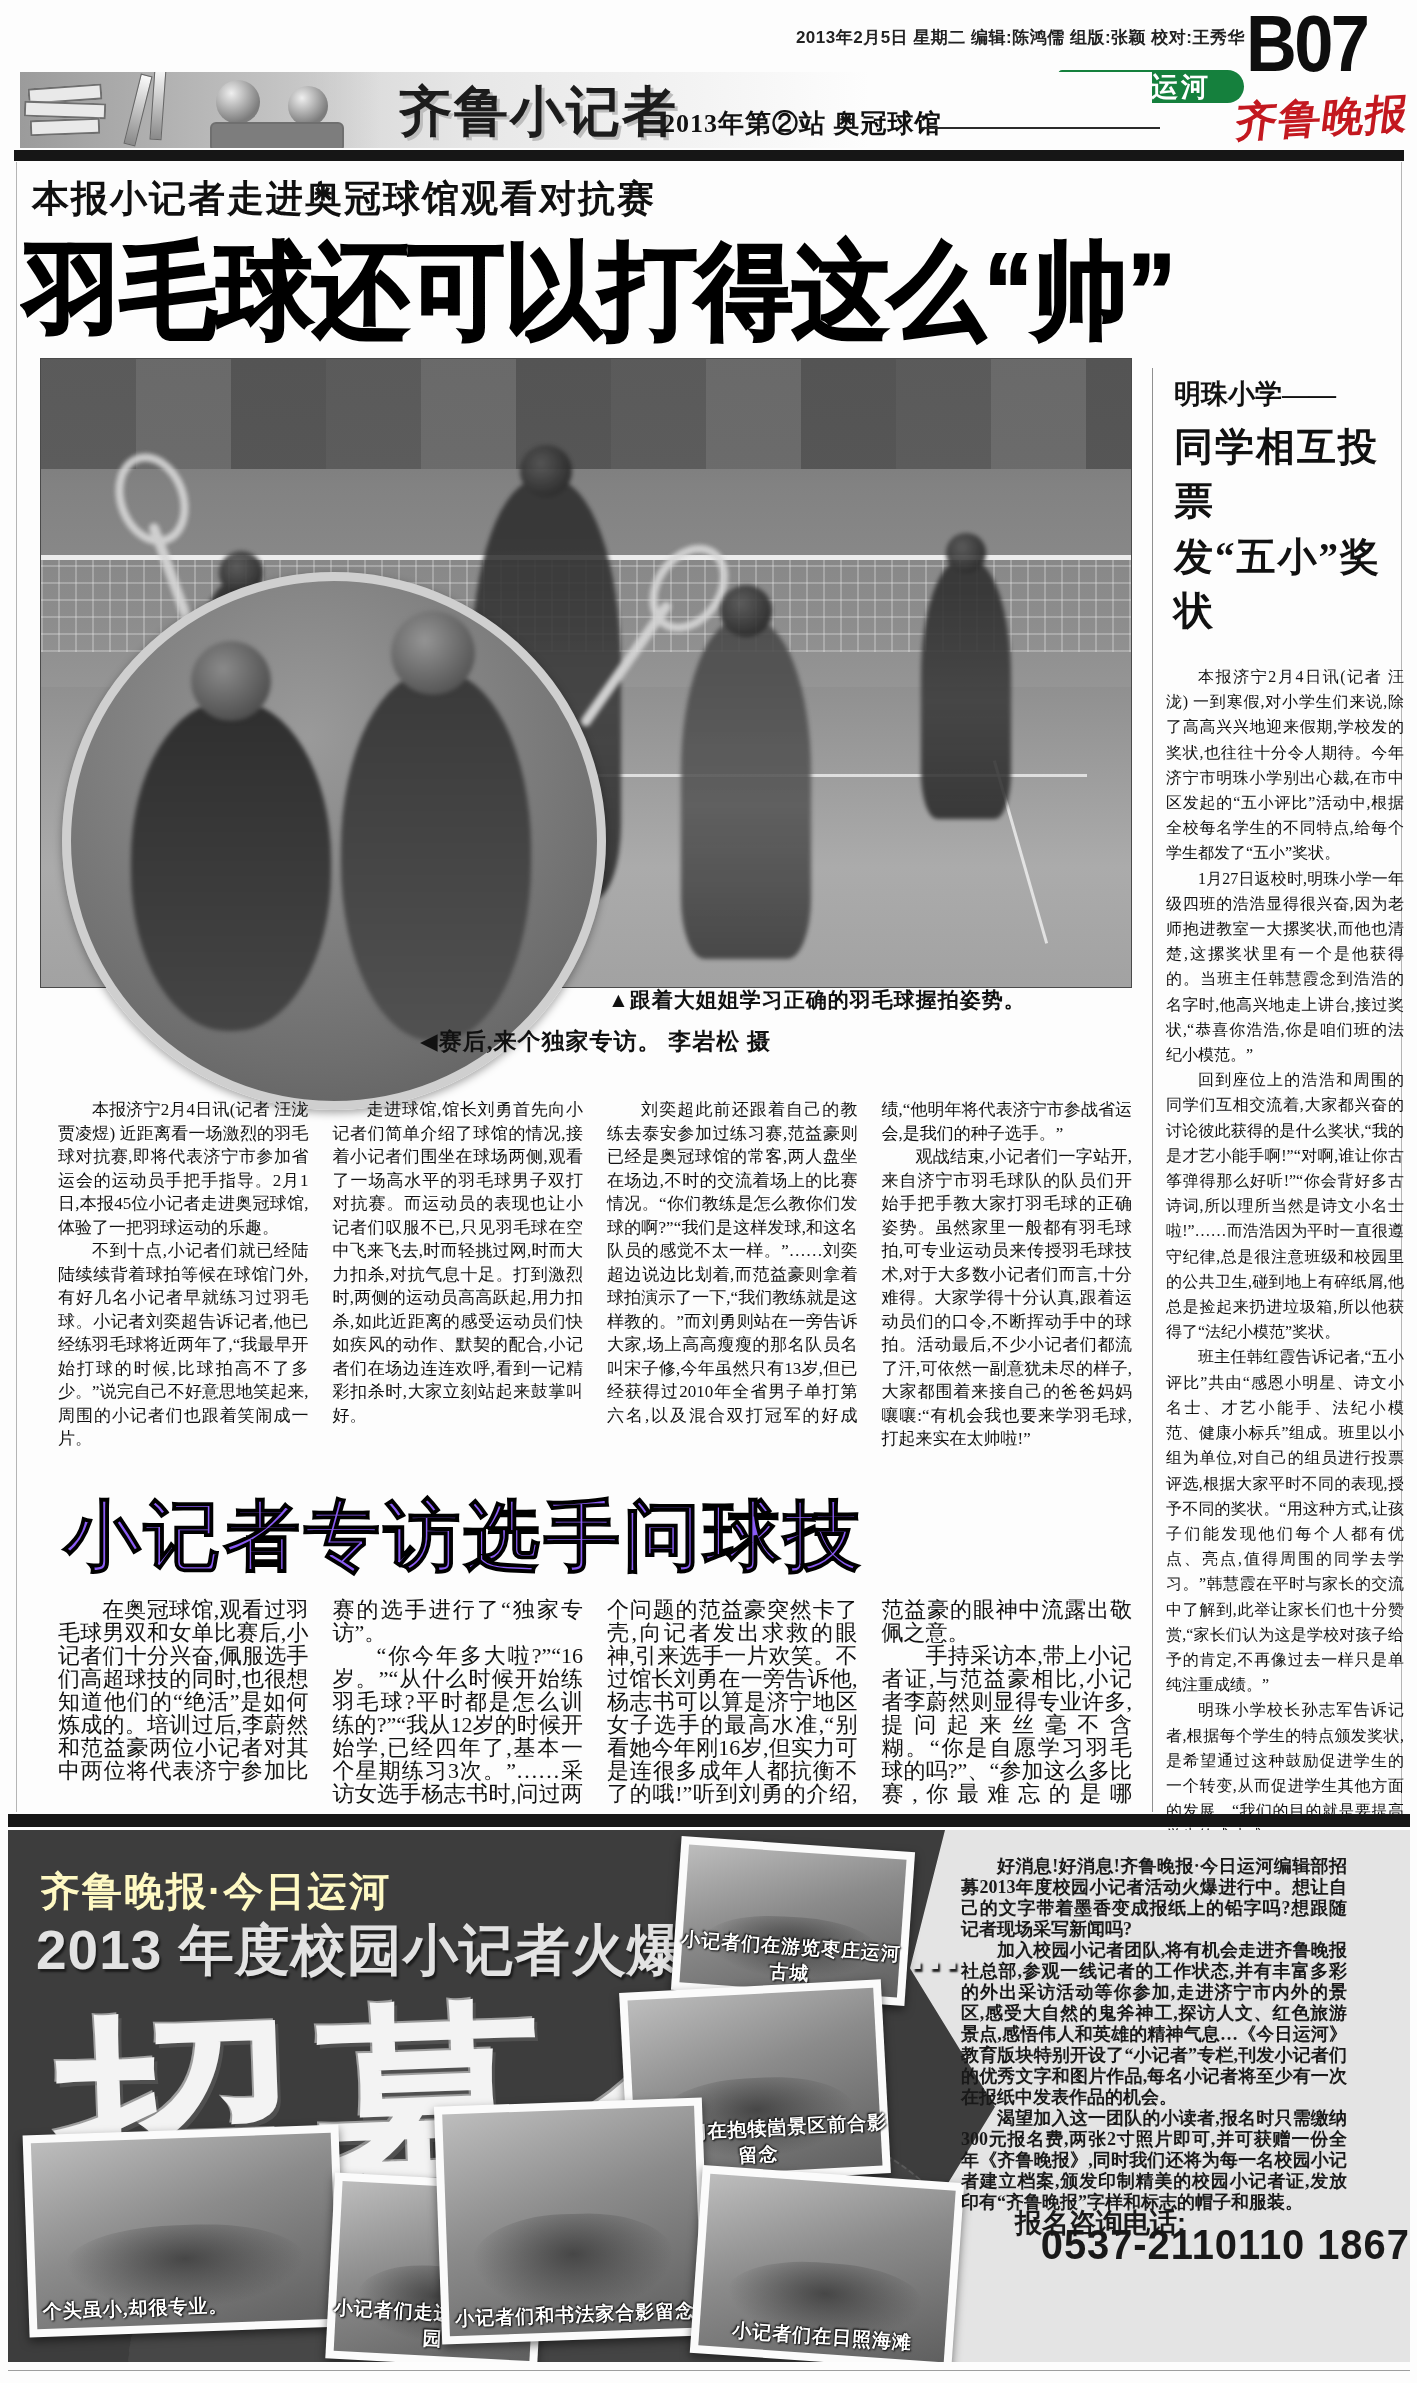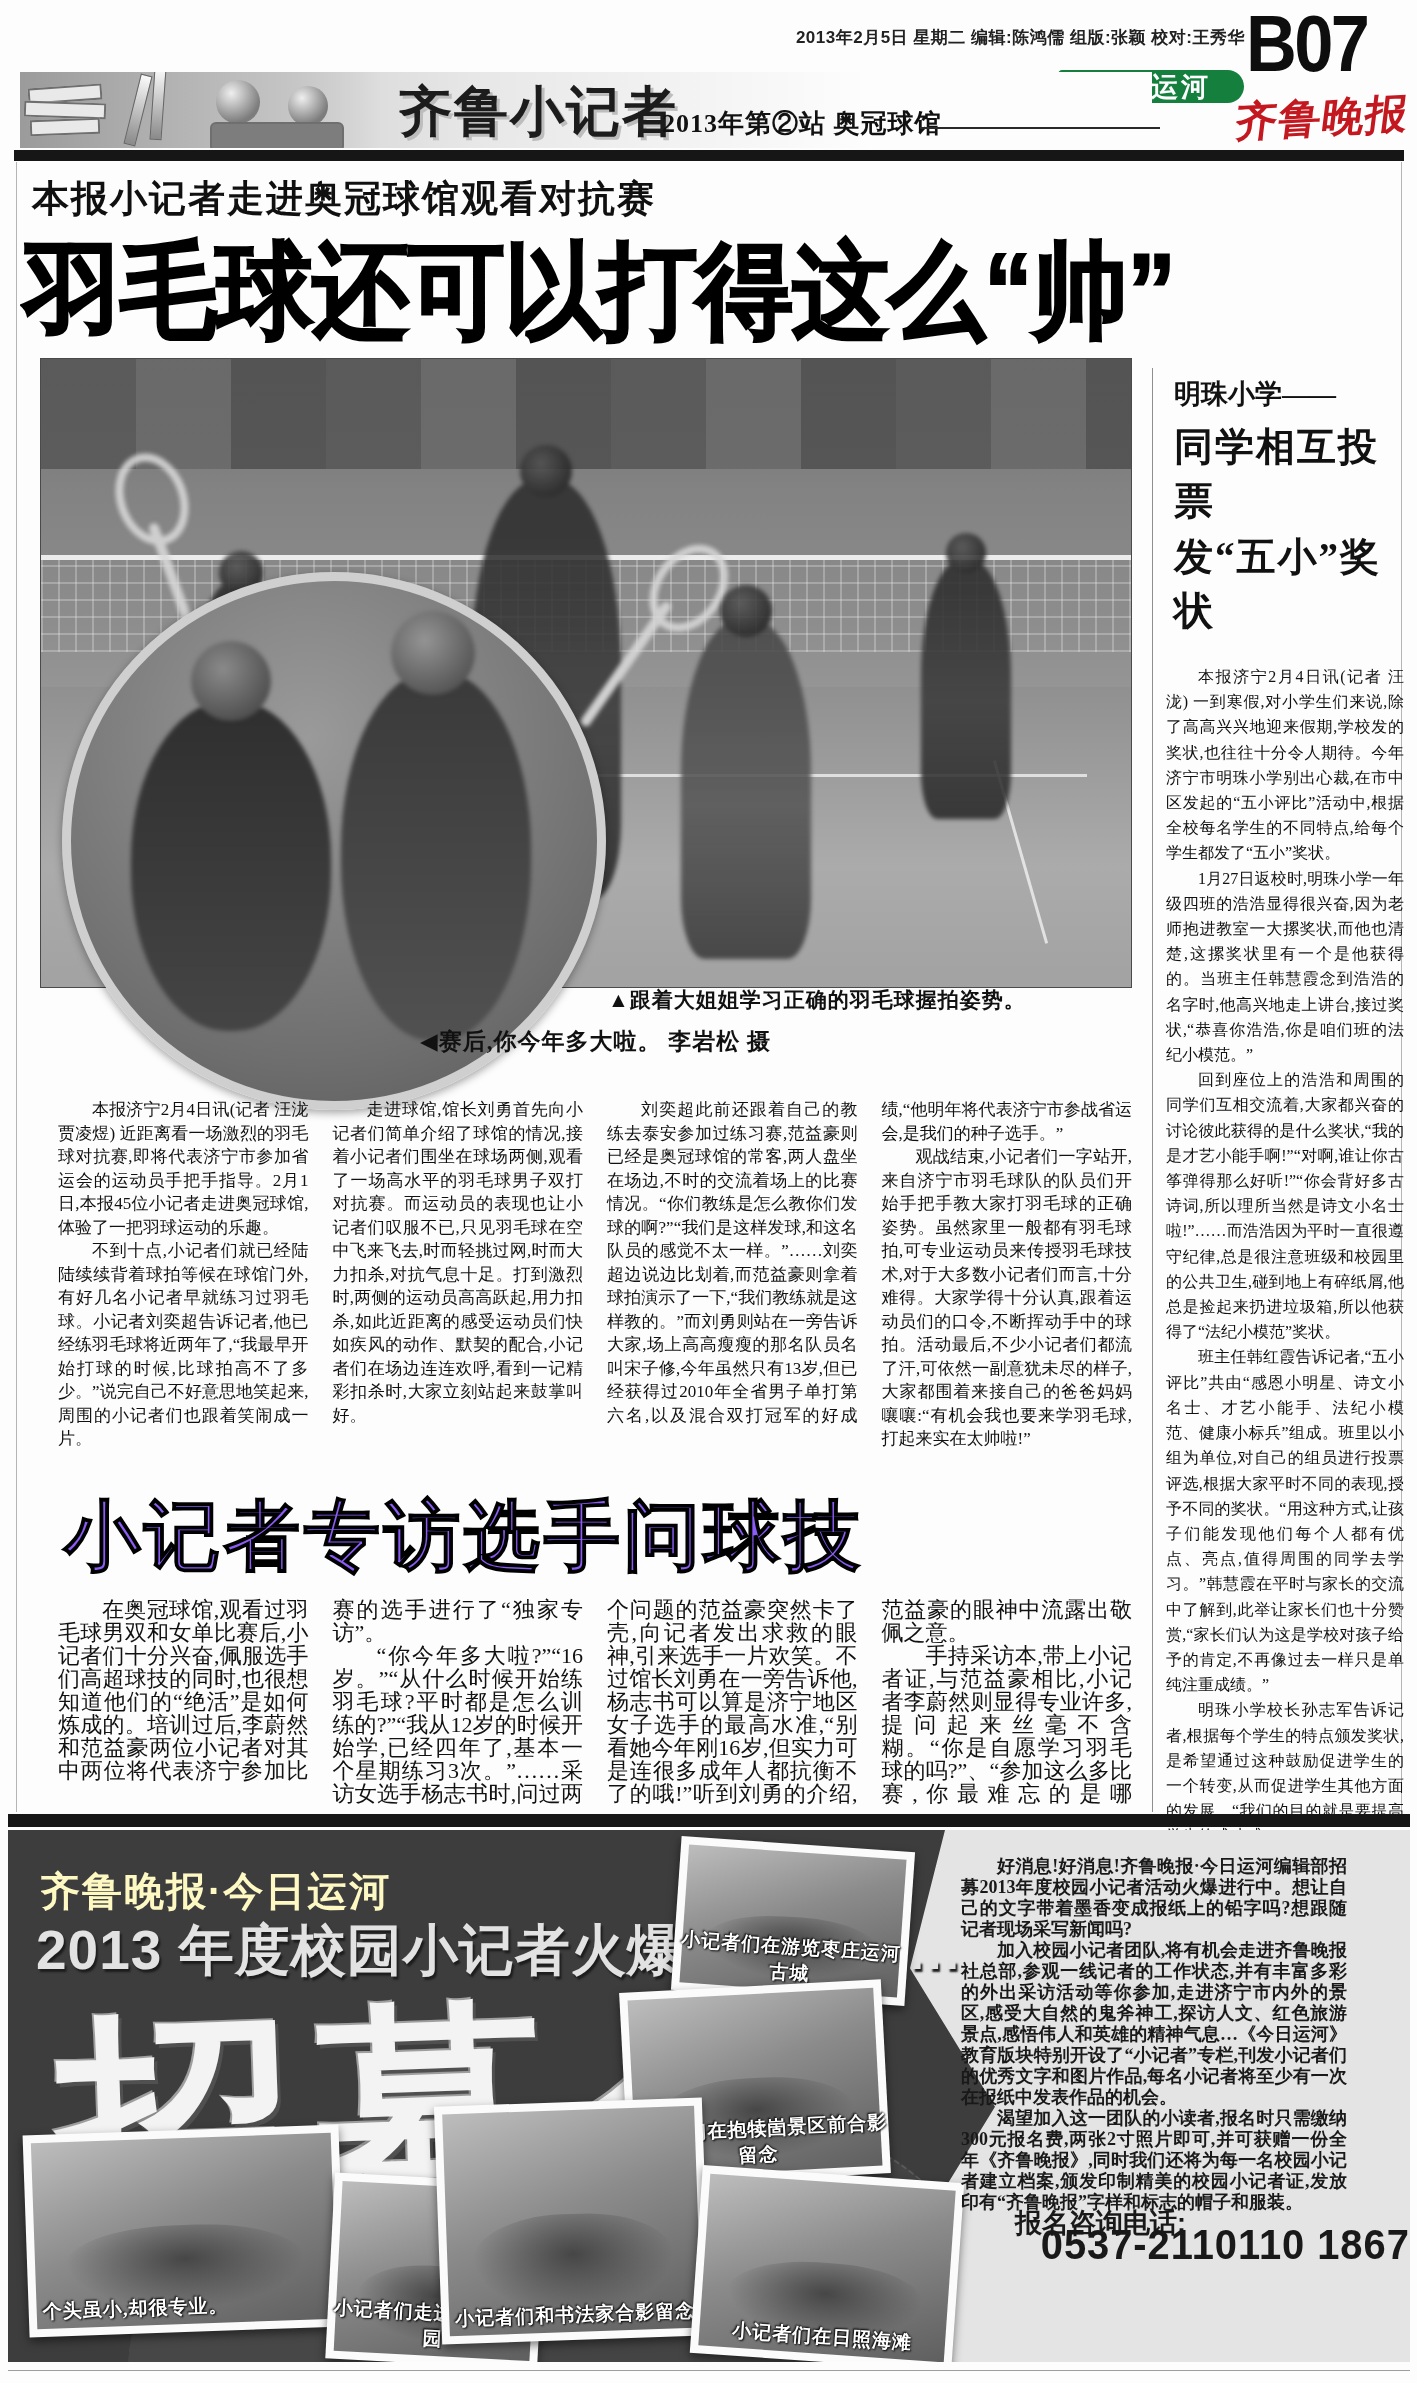--- a/index.html
+++ b/index.html
@@ -167,21 +167,21 @@
   </div>
 
   <div class="abs inset">
     <div class="blob" style="left:60px;top:120px;width:200px;height:330px;background:linear-gradient(180deg,#2f2f2f,#454545);"></div>
     <div class="blob" style="left:270px;top:90px;width:190px;height:370px;background:linear-gradient(180deg,#3a3a3a,#515151);"></div>
     <div class="blob" style="left:120px;top:60px;width:80px;height:80px;border-radius:50%;background:radial-gradient(circle at 40% 35%,#8a8a8a,#3b3b3b);"></div>
     <div class="blob" style="left:320px;top:30px;width:84px;height:84px;border-radius:50%;background:radial-gradient(circle at 40% 35%,#949494,#404040);"></div>
   </div>
 
   <div class="abs cap1">▲跟着大姐姐学习正确的羽毛球握拍姿势。</div>
-  <div class="abs cap2">◀赛后,你今年多大啦。  李岩松  摄</div>
+  <div class="abs cap2">◀赛后,来个独家专访。  李岩松  摄</div>
 
   <div class="abs cols art1">
     <p>本报济宁2月4日讯(记者 汪泷 贾凌煜) 近距离看一场激烈的羽毛球对抗赛,即将代表济宁市参加省运会的运动员手把手指导。2月1日,本报45位小记者走进奥冠球馆,体验了一把羽球运动的乐趣。</p>
     <p>不到十点,小记者们就已经陆陆续续背着球拍等候在球馆门外,有好几名小记者早就练习过羽毛球。小记者刘奕超告诉记者,他已经练羽毛球将近两年了,“我最早开始打球的时候,比球拍高不了多少。”说完自己不好意思地笑起来,周围的小记者们也跟着笑闹成一片。</p>
     <p>走进球馆,馆长刘勇首先向小记者们简单介绍了球馆的情况,接着小记者们围坐在球场两侧,观看了一场高水平的羽毛球男子双打对抗赛。而运动员的表现也让小记者们叹服不已,只见羽毛球在空中飞来飞去,时而轻挑过网,时而大力扣杀,对抗气息十足。打到激烈时,两侧的运动员高高跃起,用力扣杀,如此近距离的感受运动员们快如疾风的动作、默契的配合,小记者们在场边连连欢呼,看到一记精彩扣杀时,大家立刻站起来鼓掌叫好。</p>
     <p>刘奕超此前还跟着自己的教练去泰安参加过练习赛,范益豪则已经是奥冠球馆的常客,两人盘坐在场边,不时的交流着场上的比赛情况。“你们教练是怎么教你们发球的啊?”“我们是这样发球,和这名队员的感觉不太一样。”……刘奕超边说边比划着,而范益豪则拿着球拍演示了一下,“我们教练就是这样教的。”而刘勇则站在一旁告诉大家,场上高高瘦瘦的那名队员名叫宋子修,今年虽然只有13岁,但已经获得过2010年全省男子单打第六名,以及混合双打冠军的好成绩,“他明年将代表济宁市参战省运会,是我们的种子选手。”</p>
     <p>观战结束,小记者们一字站开,来自济宁市羽毛球队的队员们开始手把手教大家打羽毛球的正确姿势。虽然家里一般都有羽毛球拍,可专业运动员来传授羽毛球技术,对于大多数小记者们而言,十分难得。大家学得十分认真,跟着运动员们的口令,不断挥动手中的球拍。活动最后,不少小记者们都流了汗,可依然一副意犹未尽的样子,大家都围着来接自己的爸爸妈妈嚷嚷:“有机会我也要来学羽毛球,打起来实在太帅啦!”</p>
   </div>
 
   <div class="abs sec2-title">小记者专访选手问球技</div>

